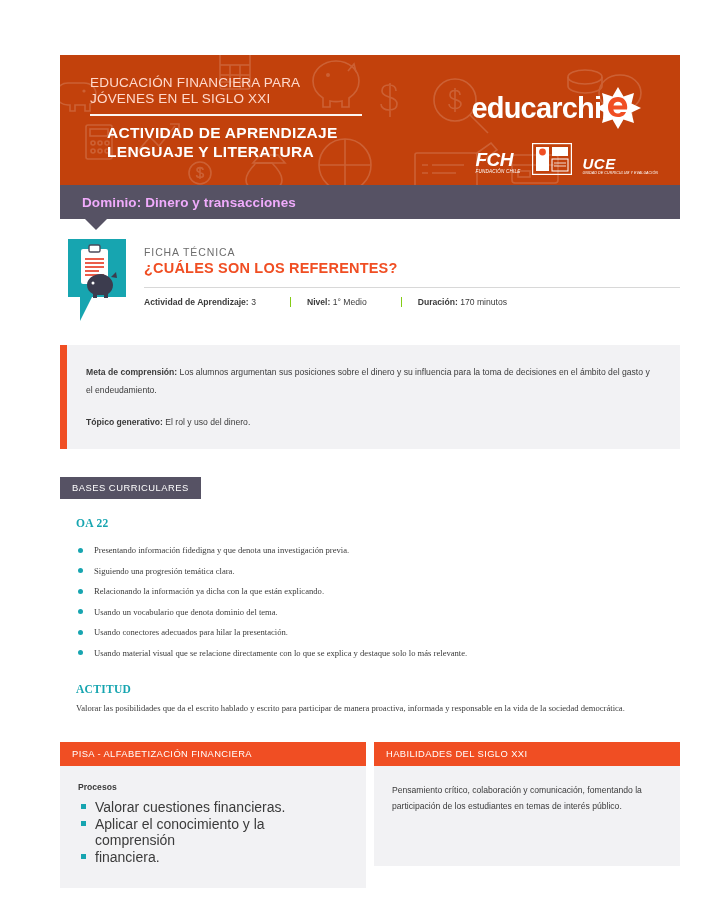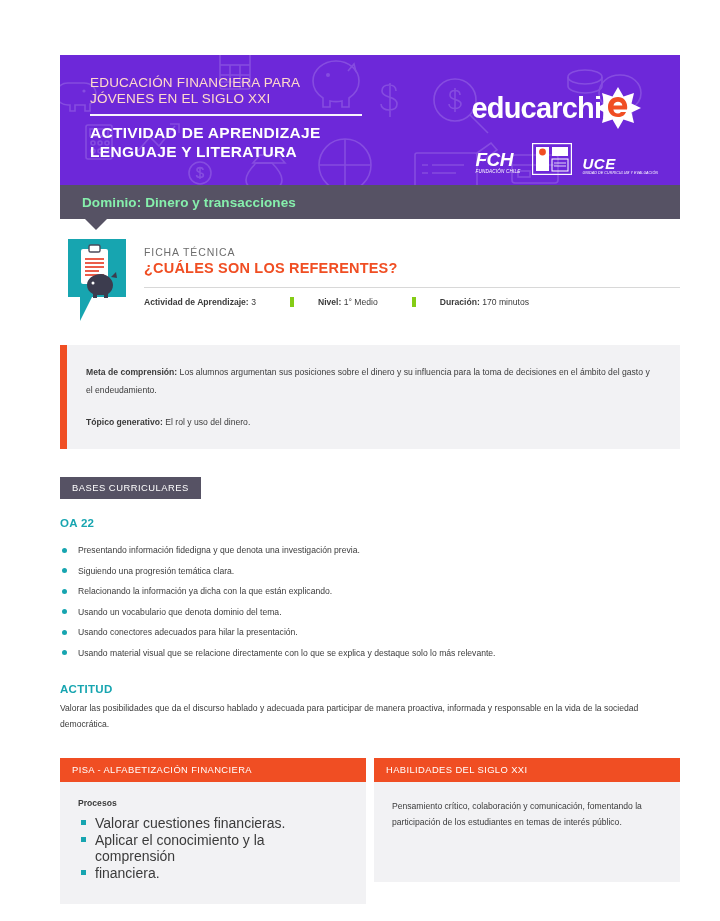--- a/index.html
+++ b/index.html
@@ -13,21 +13,21 @@
     overflow: hidden;
   }
 
   .page { position: relative; width: 720px; height: 921px; padding: 0; }
 
   
   .header {
     position: relative;
     margin: 55px 40px 0 60px;
     height: 130px;
-    background: #6d28d9;
+    background: #c2410c;
     overflow: hidden;
   }
   .header-pattern { position: absolute; inset: 0; opacity: .30; }
   .header-inner {
     position: relative;
     display: flex;
     justify-content: space-between;
     align-items: flex-start;
     height: 100%;
     padding: 20px 22px 0 30px;
@@ -43,20 +43,21 @@
   .head-rule {
     width: 272px; height: 2px; background: #ffffff;
     margin: 7px 0 7px 0; opacity: .95;
   }
   .head-title {
     color: #ffffff;
     font-size: 15.5px;
     line-height: 19px;
     font-weight: bold;
     letter-spacing: .3px;
+    padding-left: 17px;
   }
   .head-right {
     display: flex; flex-direction: column; align-items: flex-start;
     padding-top: 18px;
   }
   .brand-wrap { position: relative; display: flex; align-items: flex-start; }
   .brand {
     color: #ffffff; font-size: 29px; font-weight: bold;
     letter-spacing: -.8px; line-height: 30px;
   }
@@ -76,21 +77,21 @@
   
   .domain-bar {
     position: relative;
     margin: 0 40px 0 60px;
     background: #565264;
     height: 34px;
     display: flex; align-items: center;
     padding-left: 22px;
   }
   .domain-bar span {
-    color: #86efac; font-size: 13.5px; font-weight: bold; letter-spacing: .1px;
+    color: #f0abfc; font-size: 13.5px; font-weight: bold; letter-spacing: .1px;
   }
   .domain-notch {
     position: absolute; left: 25px; bottom: -11px;
     width: 0; height: 0;
     border-left: 11px solid transparent;
     border-right: 11px solid transparent;
     border-top: 11px solid #565264;
   }
 
   
@@ -107,21 +108,21 @@
   .ficha-title {
     color: #f04e23; font-size: 14.5px; font-weight: bold;
     letter-spacing: .2px; margin-top: 1px;
   }
   .ficha-rule { height: 1px; background: #d8d8d8; margin: 11px 0 0 0; }
   .ficha-meta {
     display: flex; align-items: flex-end; gap: 16px;
     font-size: 8.6px; color: #3b3b3b; padding-top: 9px;
   }
   .ficha-meta .mi { padding-right: 18px; }
-  .ficha-meta .mi + .mi { padding-left: 24px; border-left: 4px solid #84cc16; }
+  .ficha-meta .mi + .mi { padding-left: 16px; border-left: 1px solid #84cc16; }
   .ficha-meta b { font-weight: bold; }
 
   
   .metabox {
     position: relative;
     margin: 18px 40px 0 60px;
     background: #f2f2f4;
     padding: 18px 24px 18px 26px;
     min-height: 90px;
   }
@@ -133,21 +134,21 @@
   .metabox p b { font-weight: bold; }
   .metabox p + p { margin-top: 14px; }
 
   
   .badge-gray {
     display: inline-block; background: #565264; color: #fff;
     font-size: 9.4px; letter-spacing: .5px;
     padding: 5px 12px 6px 12px;
     margin: 28px 0 0 60px;
   }
-  .section { margin: 0 40px 0 60px; }
+  .section { margin: 0 40px 0 76px; font-family: Liberation Serif, serif; }
   .oa-title {
     color: #17a5b0; font-size: 11.5px; font-weight: bold;
     letter-spacing: .3px; margin-top: 18px;
   }
   .oa-text { font-size: 8.6px; line-height: 16px; margin-top: 6px; color: #3b3b3b; }
 
   ul.bullets { list-style: none; margin-top: 13px; }
   ul.bullets li {
     position: relative; padding-left: 18px;
     font-size: 8.6px; line-height: 16px; margin-bottom: 4.5px; color: #3b3b3b;
@@ -365,21 +366,21 @@
     <ul class="bullets">
       <li>Presentando información fidedigna y que denota una investigación previa.</li>
       <li>Siguiendo una progresión temática clara.</li>
       <li>Relacionando la información ya dicha con la que están explicando.</li>
       <li>Usando un vocabulario que denota dominio del tema.</li>
       <li>Usando conectores adecuados para hilar la presentación.</li>
       <li>Usando material visual que se relacione directamente con lo que se explica y destaque solo lo más relevante.</li>
     </ul>
 
     <div class="actitud-title">ACTITUD</div>
-    <div class="actitud-text">Valorar las posibilidades que da el discurso hablado y adecuada para participar de manera proactiva, informada y responsable en la vida de la sociedad democrática.</div>
+    <div class="actitud-text">Valorar las posibilidades que da el escrito hablado y escrito para participar de manera proactiva, informada y responsable en la vida de la sociedad democrática.</div>
   </div>
 
   
   <div class="cards">
     <div class="card">
       <div class="card-head">PISA - ALFABETIZACIÓN FINANCIERA</div>
       <div class="card-body">
         <div class="card-sub">Procesos</div>
         <ul class="sqbullets">
           <li>Valorar cuestiones financieras.</li>

